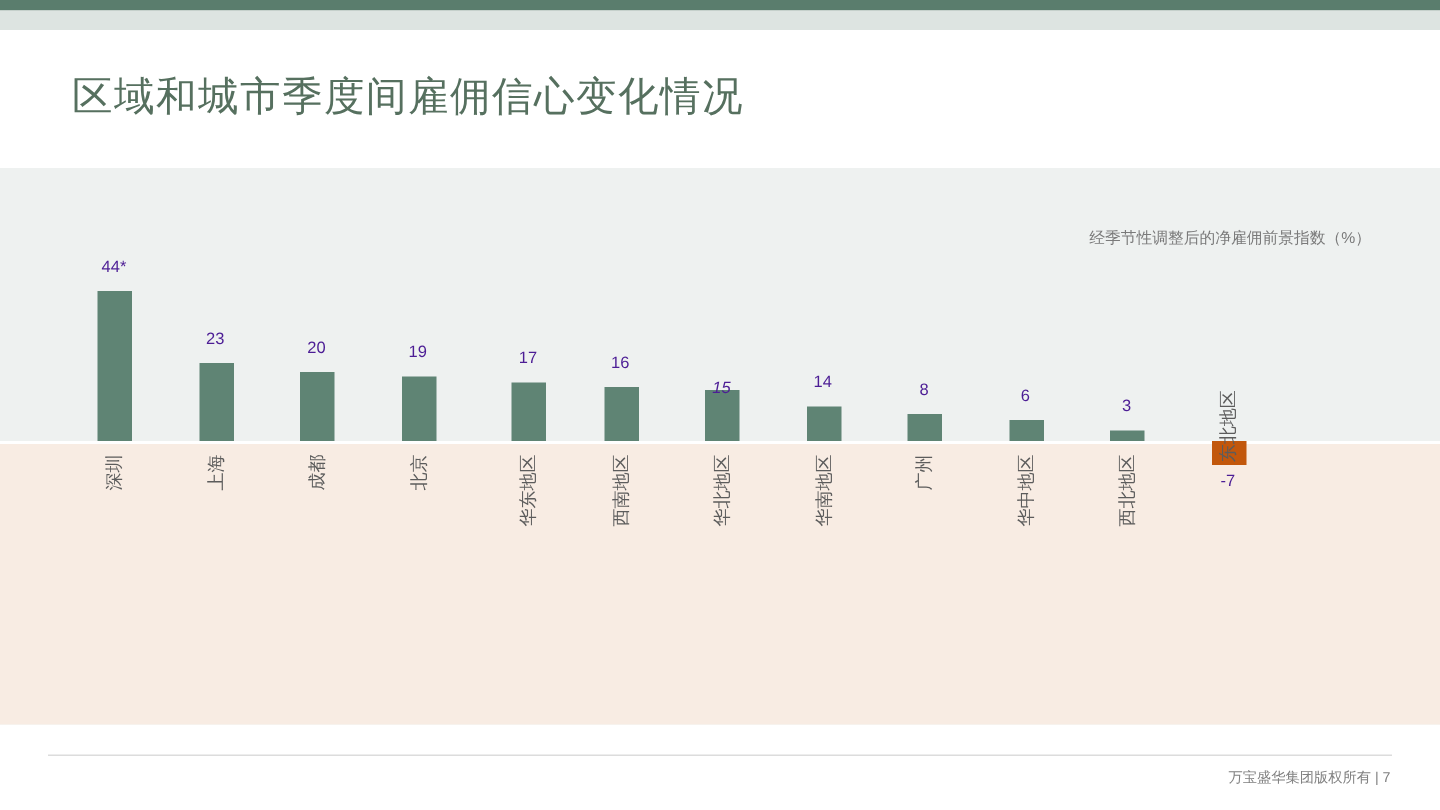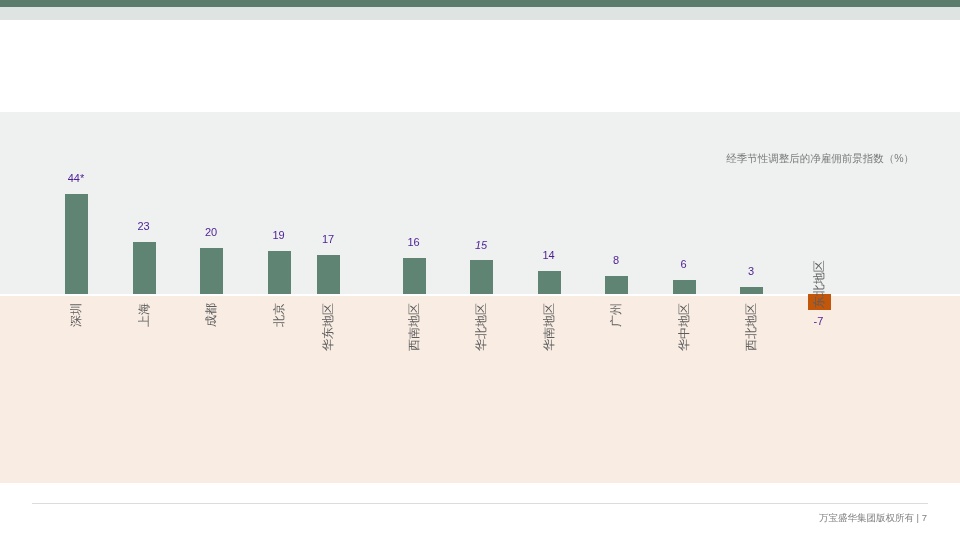--- a/index.html
+++ b/index.html
@@ -91,20 +91,21 @@
   }
 </style>
 </head>
 <body>
 
 <div class="slide">
 
   <div class="topbar-dark"></div>
   <div class="topbar-light"></div>
 
+  <div class="title">区域和城市季度间雇佣信心变化情况</div>
 
   <div class="panel">
     <div class="panel-lower"></div>
     <div class="axis-line"></div>
     <div class="subtitle">经季节性调整后的净雇佣前景指数（%）</div>
 
     <div class="plot" id="plot">
         <div class="bar-group" style="left: 43px;">
           <div class="bar" style="height: 100.32px; top: 81.68px;"></div>
           <div class="val" style="top: 59.68px;">44*</div>
@@ -118,33 +119,33 @@
         <div class="bar-group" style="left: 178px;">
           <div class="bar" style="height: 45.6px; top: 136.4px;"></div>
           <div class="val" style="top: 114.4px;">20</div>
           <div class="cat" style="top: 194.6px; height: 16px; line-height: 16px;"><span>成都</span></div>
         </div>
         <div class="bar-group" style="left: 245.5px;">
           <div class="bar" style="height: 43.32px; top: 138.68px;"></div>
           <div class="val" style="top: 116.68px;">19</div>
           <div class="cat" style="top: 194.6px; height: 16px; line-height: 16px;"><span>北京</span></div>
         </div>
-        <div class="bar-group" style="left: 295px;">
+        <div class="bar-group" style="left: 319px;">
           <div class="bar" style="height: 38.76px; top: 143.24px;"></div>
           <div class="val" style="top: 121.24px;">17</div>
           <div class="cat" style="top: 207.2px; height: 16px; line-height: 16px;"><span>华东地区</span></div>
         </div>
         <div class="bar-group" style="left: 380.5px;">
           <div class="bar" style="height: 36.48px; top: 145.52px;"></div>
           <div class="val" style="top: 123.52px;">16</div>
           <div class="cat" style="top: 207.2px; height: 16px; line-height: 16px;"><span>西南地区</span></div>
         </div>
         <div class="bar-group" style="left: 448px;">
           <div class="bar" style="height: 34.2px; top: 147.8px;"></div>
-          <div class="val" style="top: 127px; font-style: italic;">15</div>
+          <div class="val" style="top: 141px; font-style: italic;">15</div>
           <div class="cat" style="top: 207.2px; height: 16px; line-height: 16px;"><span>华北地区</span></div>
         </div>
         <div class="bar-group" style="left: 515.5px;">
           <div class="bar" style="height: 22.8px; top: 159.2px;"></div>
           <div class="val" style="top: 137.2px;">14</div>
           <div class="cat" style="top: 207.2px; height: 16px; line-height: 16px;"><span>华南地区</span></div>
         </div>
         <div class="bar-group" style="left: 583px;">
           <div class="bar" style="height: 18.24px; top: 163.76px;"></div>
           <div class="val" style="top: 141.76px;">8</div>

